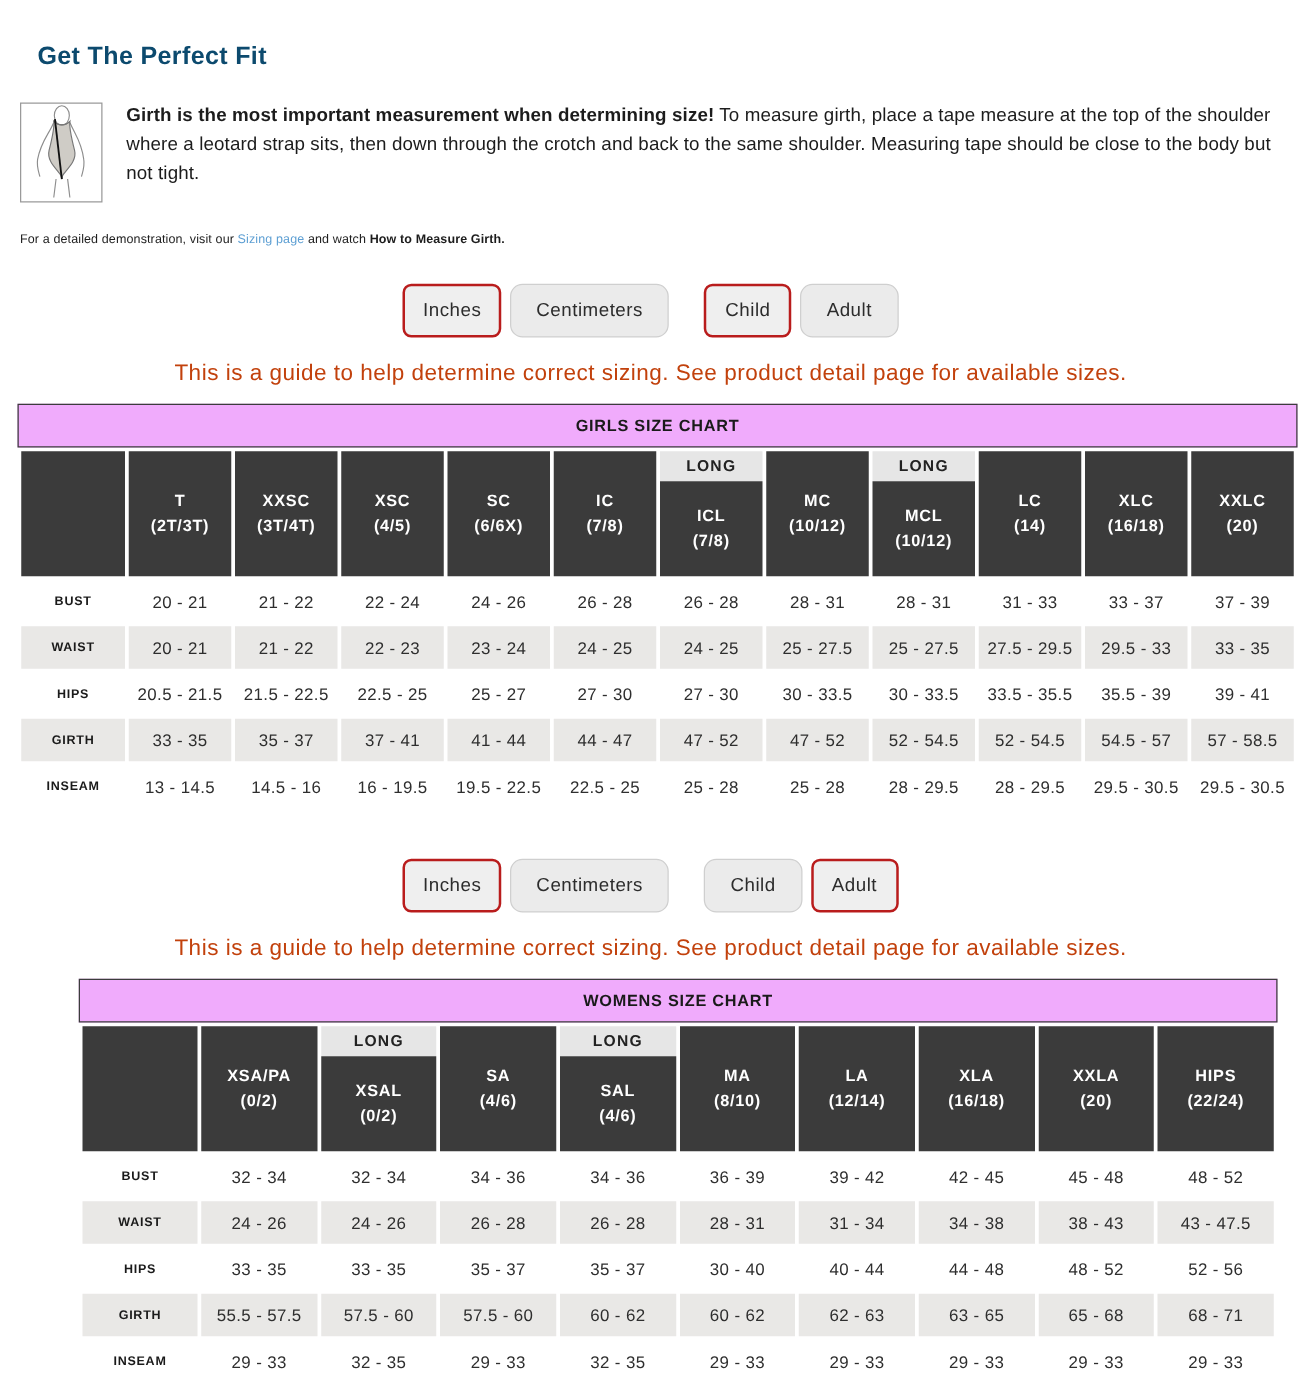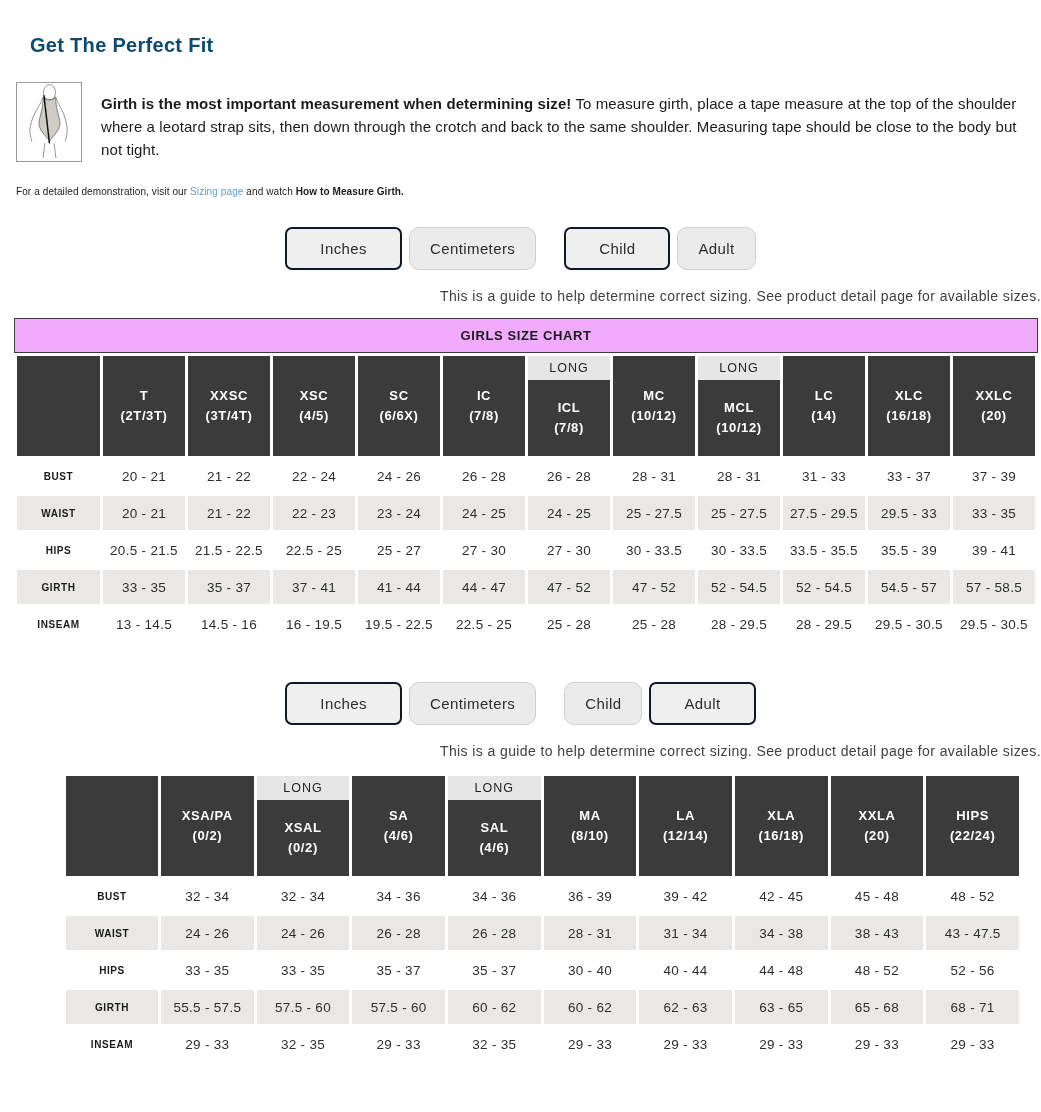--- a/index.html
+++ b/index.html
@@ -18,21 +18,21 @@
     font-size: 20px;
     font-weight: 600;
     letter-spacing: 0.3px;
     color: #0c4a6e;
   }
 
   .intro {
     display: flex;
     gap: 19px;
     margin: 25px 18px 0 16px;
-    align-items: flex-end;
+    align-items: flex-start;
   }
   .leotard-box {
     width: 66px;
     height: 80px;
     border: 1px solid #9a9a9a;
     flex: none;
     background: #fff;
     display: flex;
     align-items: center;
     justify-content: center;
@@ -61,32 +61,32 @@
     letter-spacing: 0.4px;
     color: #2c2c2c;
     background: #ebebeb;
     border: 1px solid #cfcfcf;
     border-radius: 10px;
     padding: 12px 20px;
     min-width: 70px;
     cursor: pointer;
   }
   .toggle-btn.selected {
-    border: 2px solid #0f172a;
+    border: 2px solid #b91c1c;
     border-radius: 7px;
-    padding: 11px 33px;
+    padding: 11px 14px;
     background: #efefef;
   }
 
   .caption {
     margin: 18px 0 0;
-    text-align: right;
-    font-size: 14px;
+    text-align: center;
+    font-size: 18px;
     letter-spacing: 0.4px;
-    color: #404040;
+    color: #c2410c;
   }
 
   .size-table { margin-top: 14px; }
   .size-table.girls  { width: 1024px; margin-left: 14px; }
   .size-table.womens { width: 959px;  margin-left: 63px; }
 
   .table-title {
     background: #f0abfc;
     border: 1px solid #3c3c3c;
     height: 35px;
@@ -107,21 +107,21 @@
   .girls  col.label-col { width: 83px; }
   .womens col.label-col { width: 92px; }
   table.chart th, table.chart td { padding: 0; }
 
   .th-inner { height: 100px; display: flex; flex-direction: column; }
   .long-badge {
     height: 24px;
     flex: none;
     background: #e6e6e6;
     color: #222;
-    font-weight: normal;
+    font-weight: bold;
     font-size: 12.5px;
     letter-spacing: 1px;
     display: flex;
     align-items: center;
     justify-content: center;
   }
   .dark-cell {
     flex: 1;
     background: #3b3b3b;
     color: #ffffff;
@@ -391,20 +391,21 @@
       </div>
       <div class="btn-group">
         <button class="toggle-btn">Child</button>
         <button class="toggle-btn selected">Adult</button>
       </div>
     </div>
 
   <p class="caption">This is a guide to help determine correct sizing. See product detail page for available sizes.</p>
 
   <div class="size-table womens">
+      <div class="table-title">WOMENS SIZE CHART</div>
       <table class="chart">
         <colgroup>
           <col class="label-col">
           <col>
           <col>
           <col>
           <col>
           <col>
           <col>
           <col>

